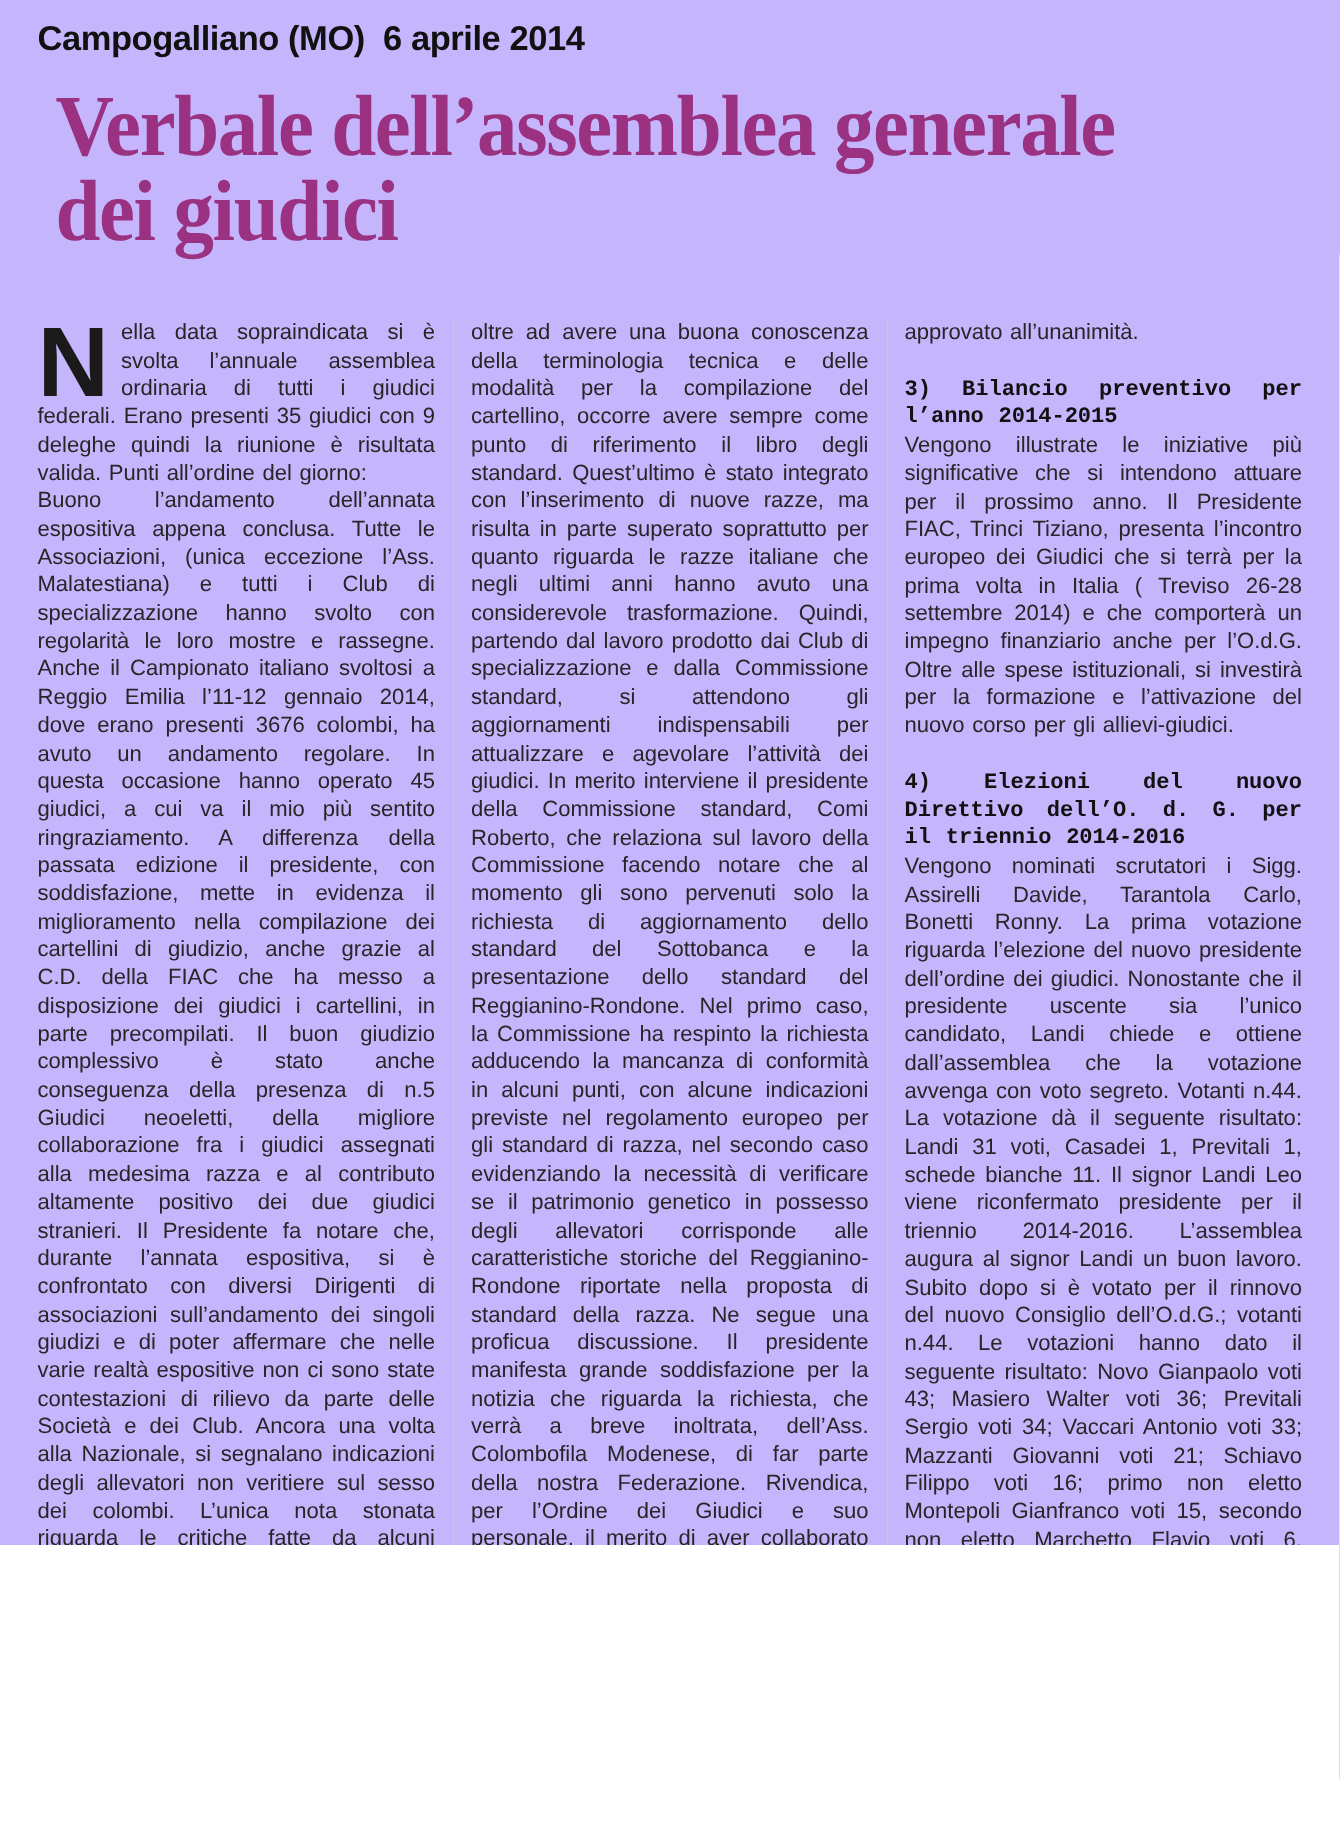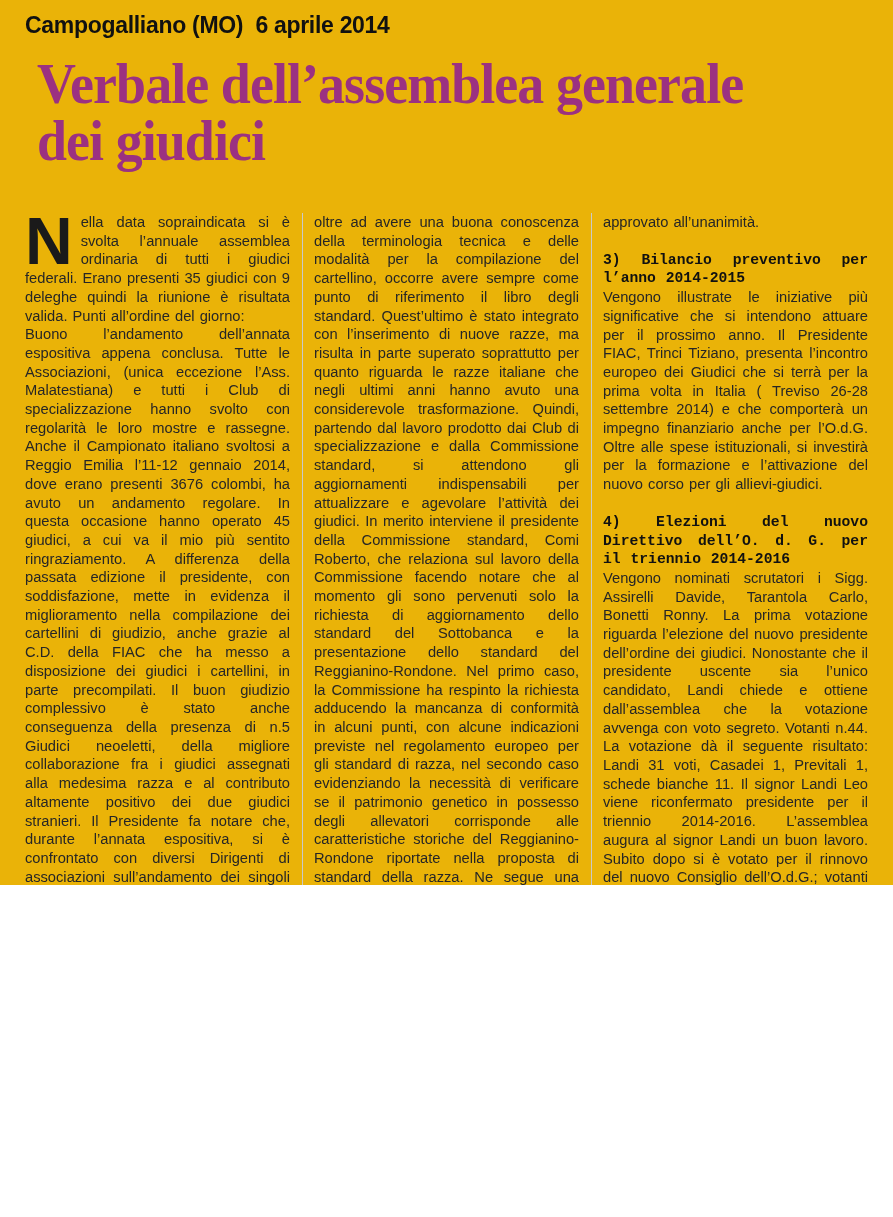--- a/index.html
+++ b/index.html
@@ -1,22 +1,22 @@
 <!DOCTYPE html>
 <html><head>
 <meta charset="utf-8">
 <style>
   html, body { margin: 0; padding: 0; background: #ffffff; }
   .page {
     position: relative;
     width: 893px;
-    height: 885px;
+    height: 1030px;
     box-sizing: border-box;
     padding: 10px 25px 0 25px;
-    background: #eab308;
+    background: #c4b5fd;
     font-family: "Liberation Sans", sans-serif;
     color: #262626;
     overflow: hidden;
   }
   .dateline {
     font-size: 23px;
     font-weight: bold;
     color: #111111;
     letter-spacing: -0.3px;
     white-space: pre-wrap;

